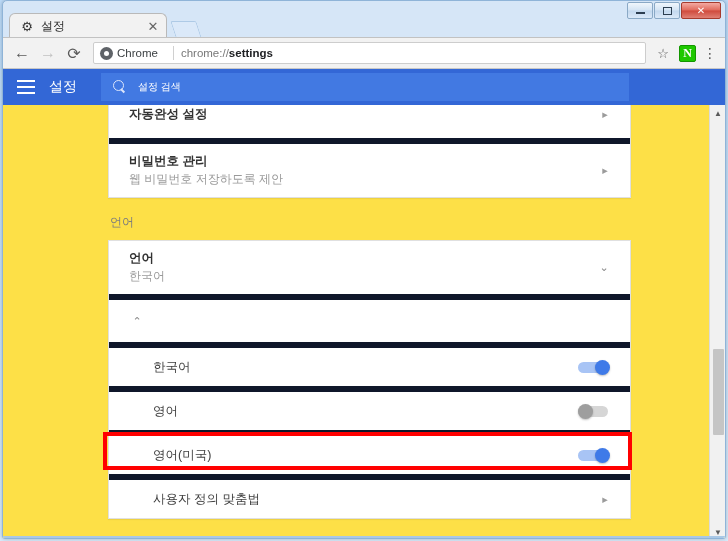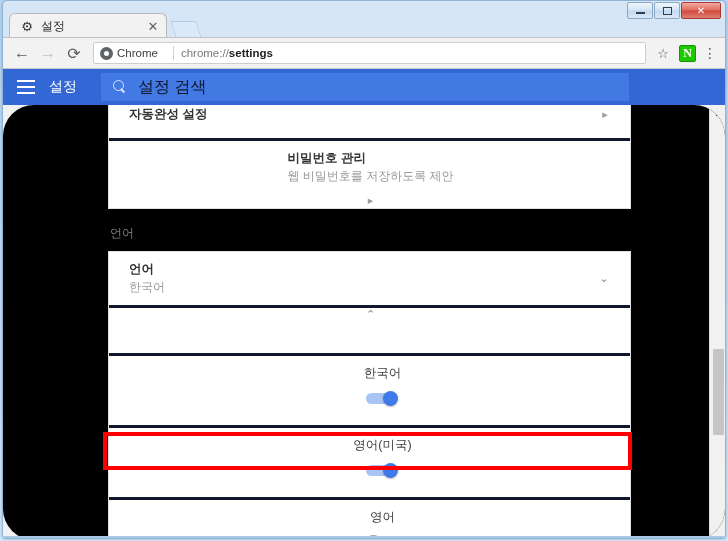--- a/index.html
+++ b/index.html
@@ -203,48 +203,47 @@
   #search-icon::before {
     content: ""; position: absolute;
     left: 0; top: 0; width: 9px; height: 9px;
     border: 1.5px solid #dbe5fb; border-radius: 50%;
   }
   #search-icon::after {
     content: ""; position: absolute;
     left: 8px; top: 8px; width: 5px; height: 1.5px;
     background: #dbe5fb; transform: rotate(45deg); transform-origin: left center;
   }
-  #search-placeholder { color: #0f172a; font-size: 16px; margin-left: 11px; }
+  #search-placeholder { color: #ffffff; font-size: 10px; margin-left: 11px; }
 
   
   #scrollarea {
     position: relative;
     height: calc(100% - 36px);
-    background: #000000;
+    background: #fde047;
     overflow: hidden;
-    border-radius: 31px;
   }
   #content {
     position: absolute;
     left: 105px; width: 523px;
     top: -16px;
   }
   .card {
     background: #fff;
     border: 1px solid #e0e0e0;
     box-shadow: 0 1px 1px rgba(0,0,0,0.06);
   }
   .row {
     position: relative;
     display: flex; align-items: center;
     padding: 0 18px 0 20px;
     min-height: 48px;
     cursor: pointer;
   }
-  .row + .row { border-top: 3px solid #0f172a; flex-direction: column; }
+  .row + .row { border-top: 6px solid #0f172a; }
   .row-text { flex: 1; padding: 9px 0; }
   .row-title { font-size: 12.5px; color: #333; font-weight: bold; line-height: 17px; }
   .row-sub { font-size: 12px; color: #9a9a9a; line-height: 17px; margin-top: 1px; }
   .arrow-right {
     flex: 0 0 14px; width: 14px; text-align: center;
     color: #9b9b9b; font-size: 11px;
   }
   .chev {
     flex: 0 0 16px; width: 16px; text-align: center;
     color: #8a8a8a; font-size: 11px;
@@ -381,21 +380,21 @@
           <div class="card">
             <div class="row">
               <div class="row-text">
                 <div class="row-title">자동완성 설정</div>
               </div>
               <div class="arrow-right">▸</div>
             </div>
             <div class="row">
               <div class="row-text">
                 <div class="row-title">비밀번호 관리</div>
-                <div class="row-sub">웹 비밀번호를 저장하도록 제안</div>
+                <div class="row-sub">웹 비밀번호 저장하도록 제안</div>
               </div>
               <div class="arrow-right">▸</div>
             </div>
           </div>
           <div class="section-label">언어</div>
           <div class="card">
             <div class="row">
               <div class="row-text">
                 <div class="row-title">언어</div>
                 <div class="row-sub">한국어</div>
@@ -409,37 +408,40 @@
               <div class="row-text">
                 <div class="row-title">한국어</div>
               </div>
               <div class="toggle">
                 <span class="track"></span>
                 <span class="knob"></span>
               </div>
             </div>
             <div class="row subrow">
               <div class="row-text">
+                <div class="row-title">영어</div>
+              </div>
+              <div class="toggle off">
+                <span class="track"></span>
+                <span class="knob"></span>
+              </div>
+            </div>
+            <div class="row subrow">
+              <div class="row-text">
                 <div class="row-title">영어(미국)</div>
               </div>
               <div class="toggle">
                 <span class="track"></span>
                 <span class="knob"></span>
               </div>
             </div>
             <div class="row subrow">
               <div class="row-text">
-                <div class="row-title">영어</div>
-              </div>
-              <div class="toggle off">
-                <span class="track"></span>
-                <span class="knob"></span>
-              </div>
-            </div>
-            <div class="row subrow">
+                <div class="row-title">사용자 정의 맞춤법</div>
+              </div>
               <div class="arrow-right">▸</div>
             </div>
           </div>
           <div class="section-label">다운로드</div>
         </div>
 
       <div id="highlight"></div>
 
       <div id="scrollbar">
         <div class="sb-arrow">▲</div>

